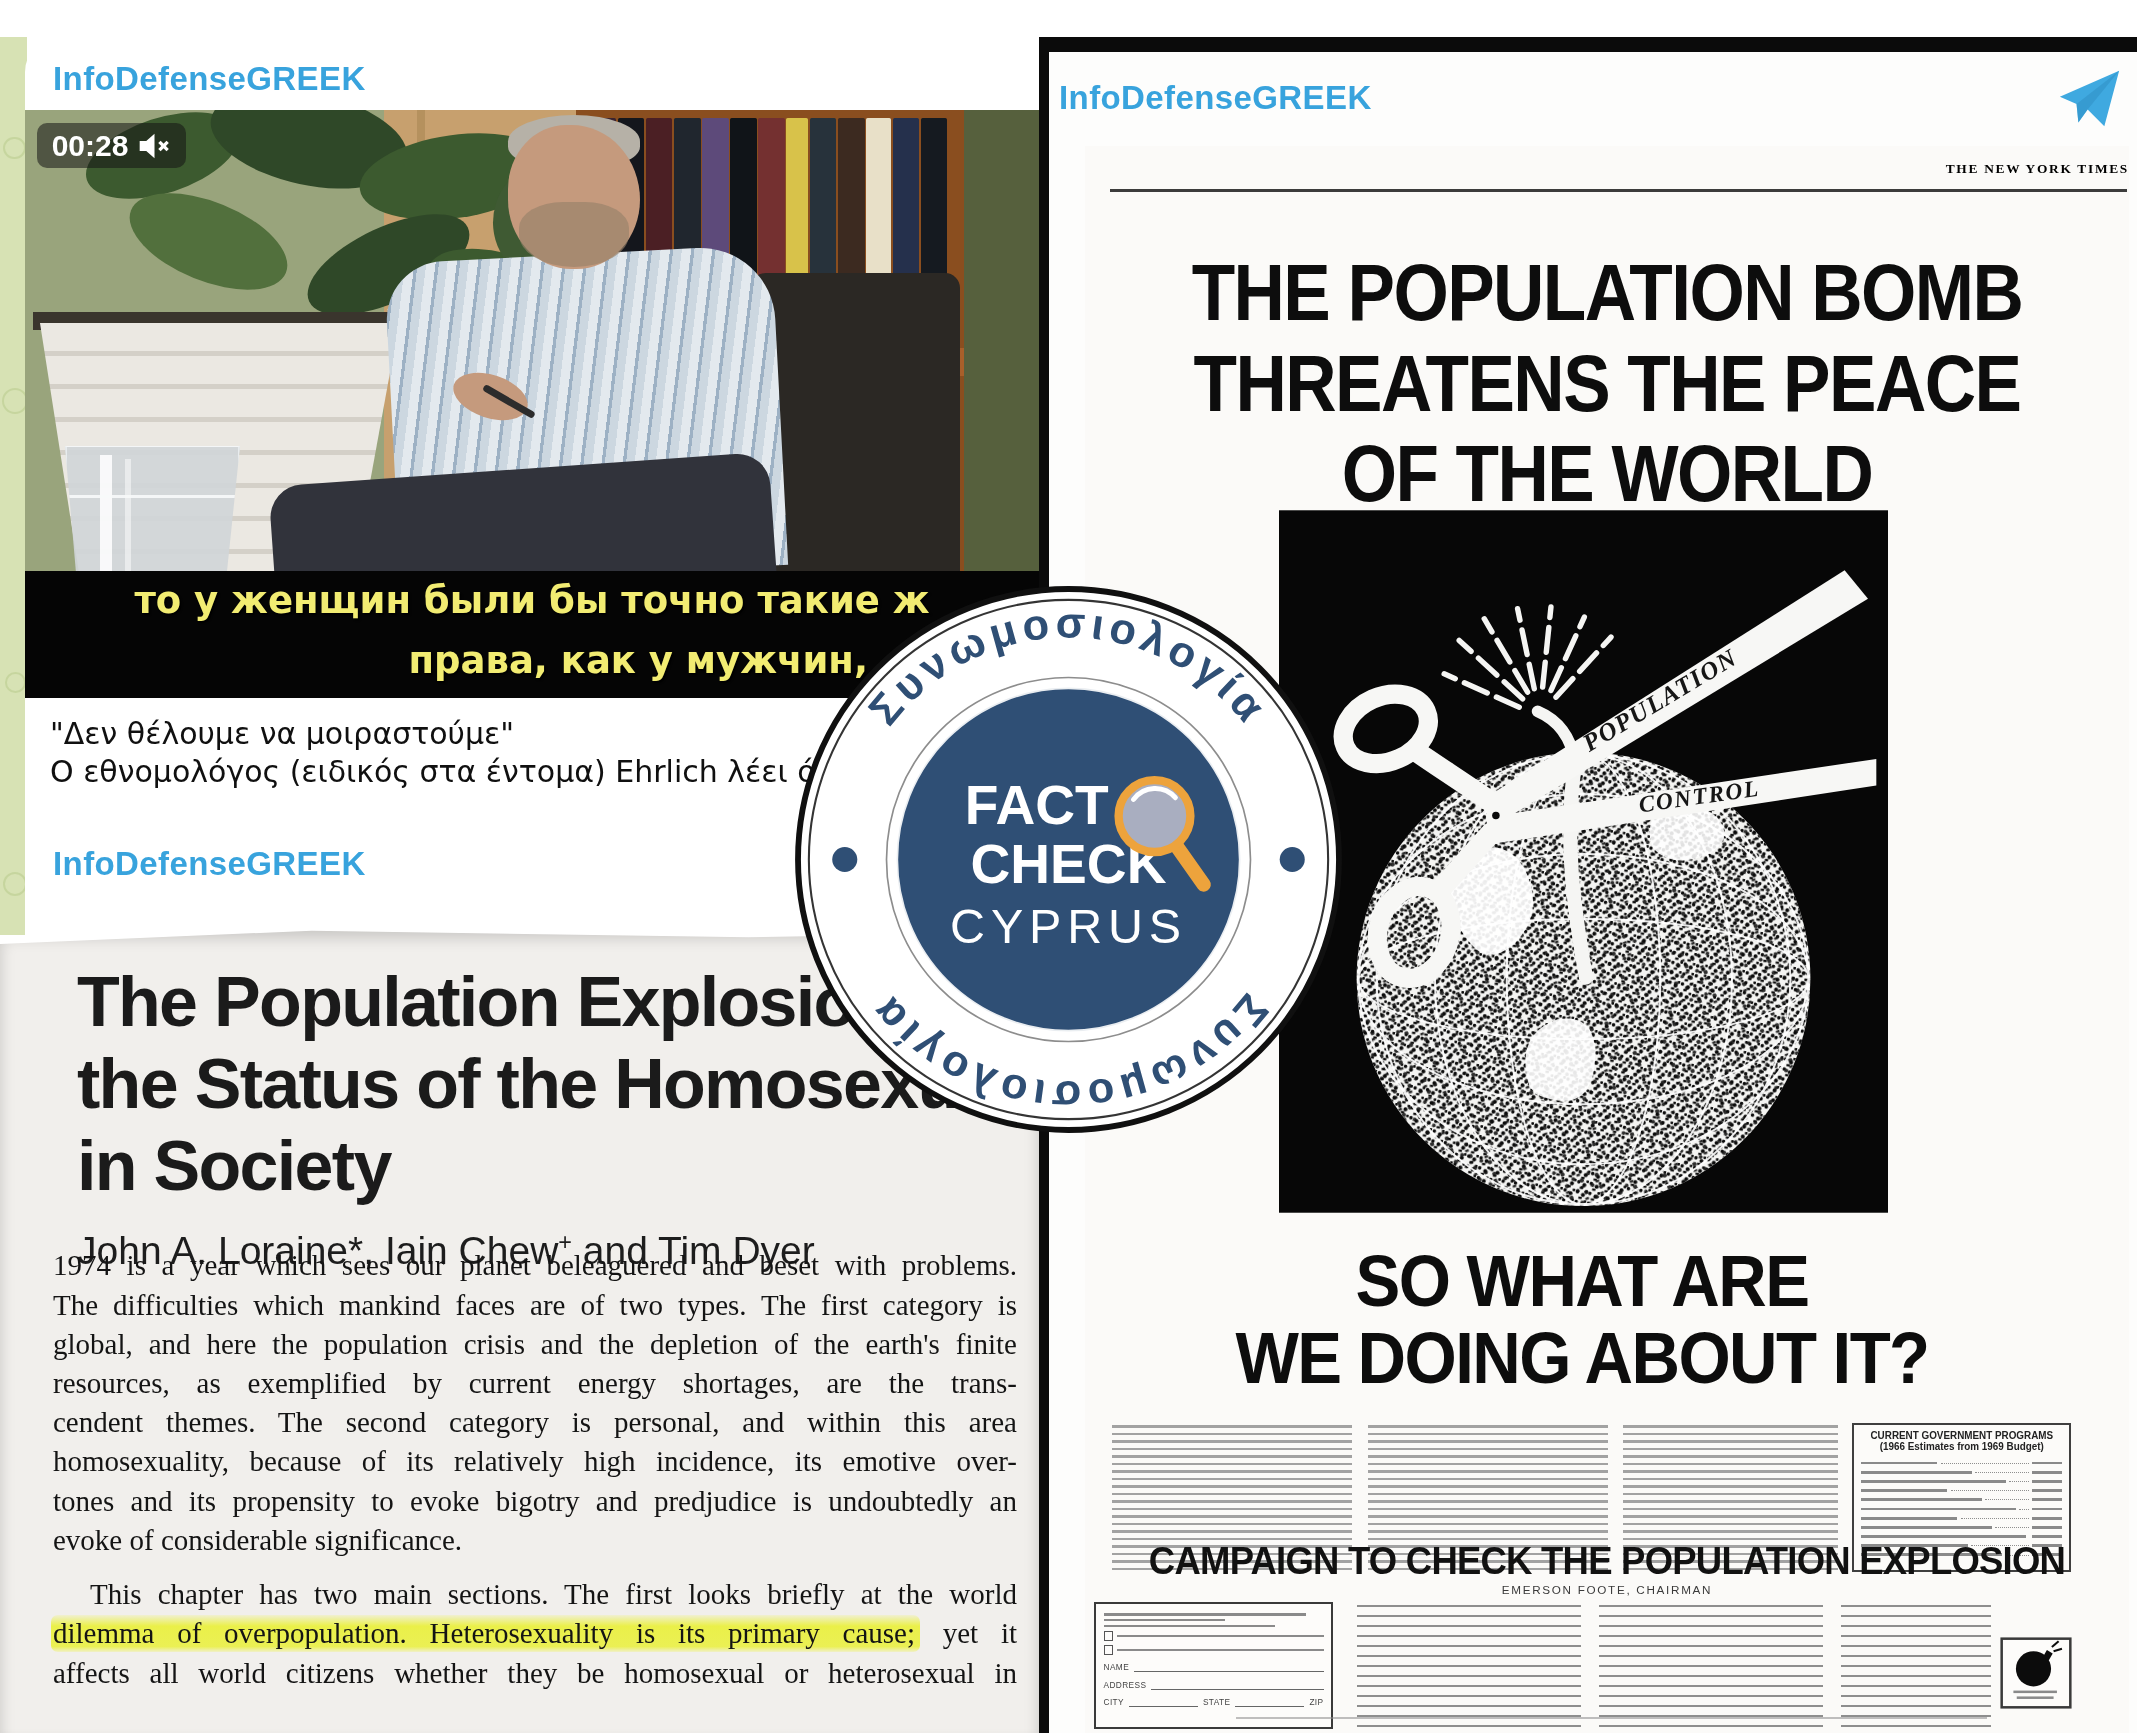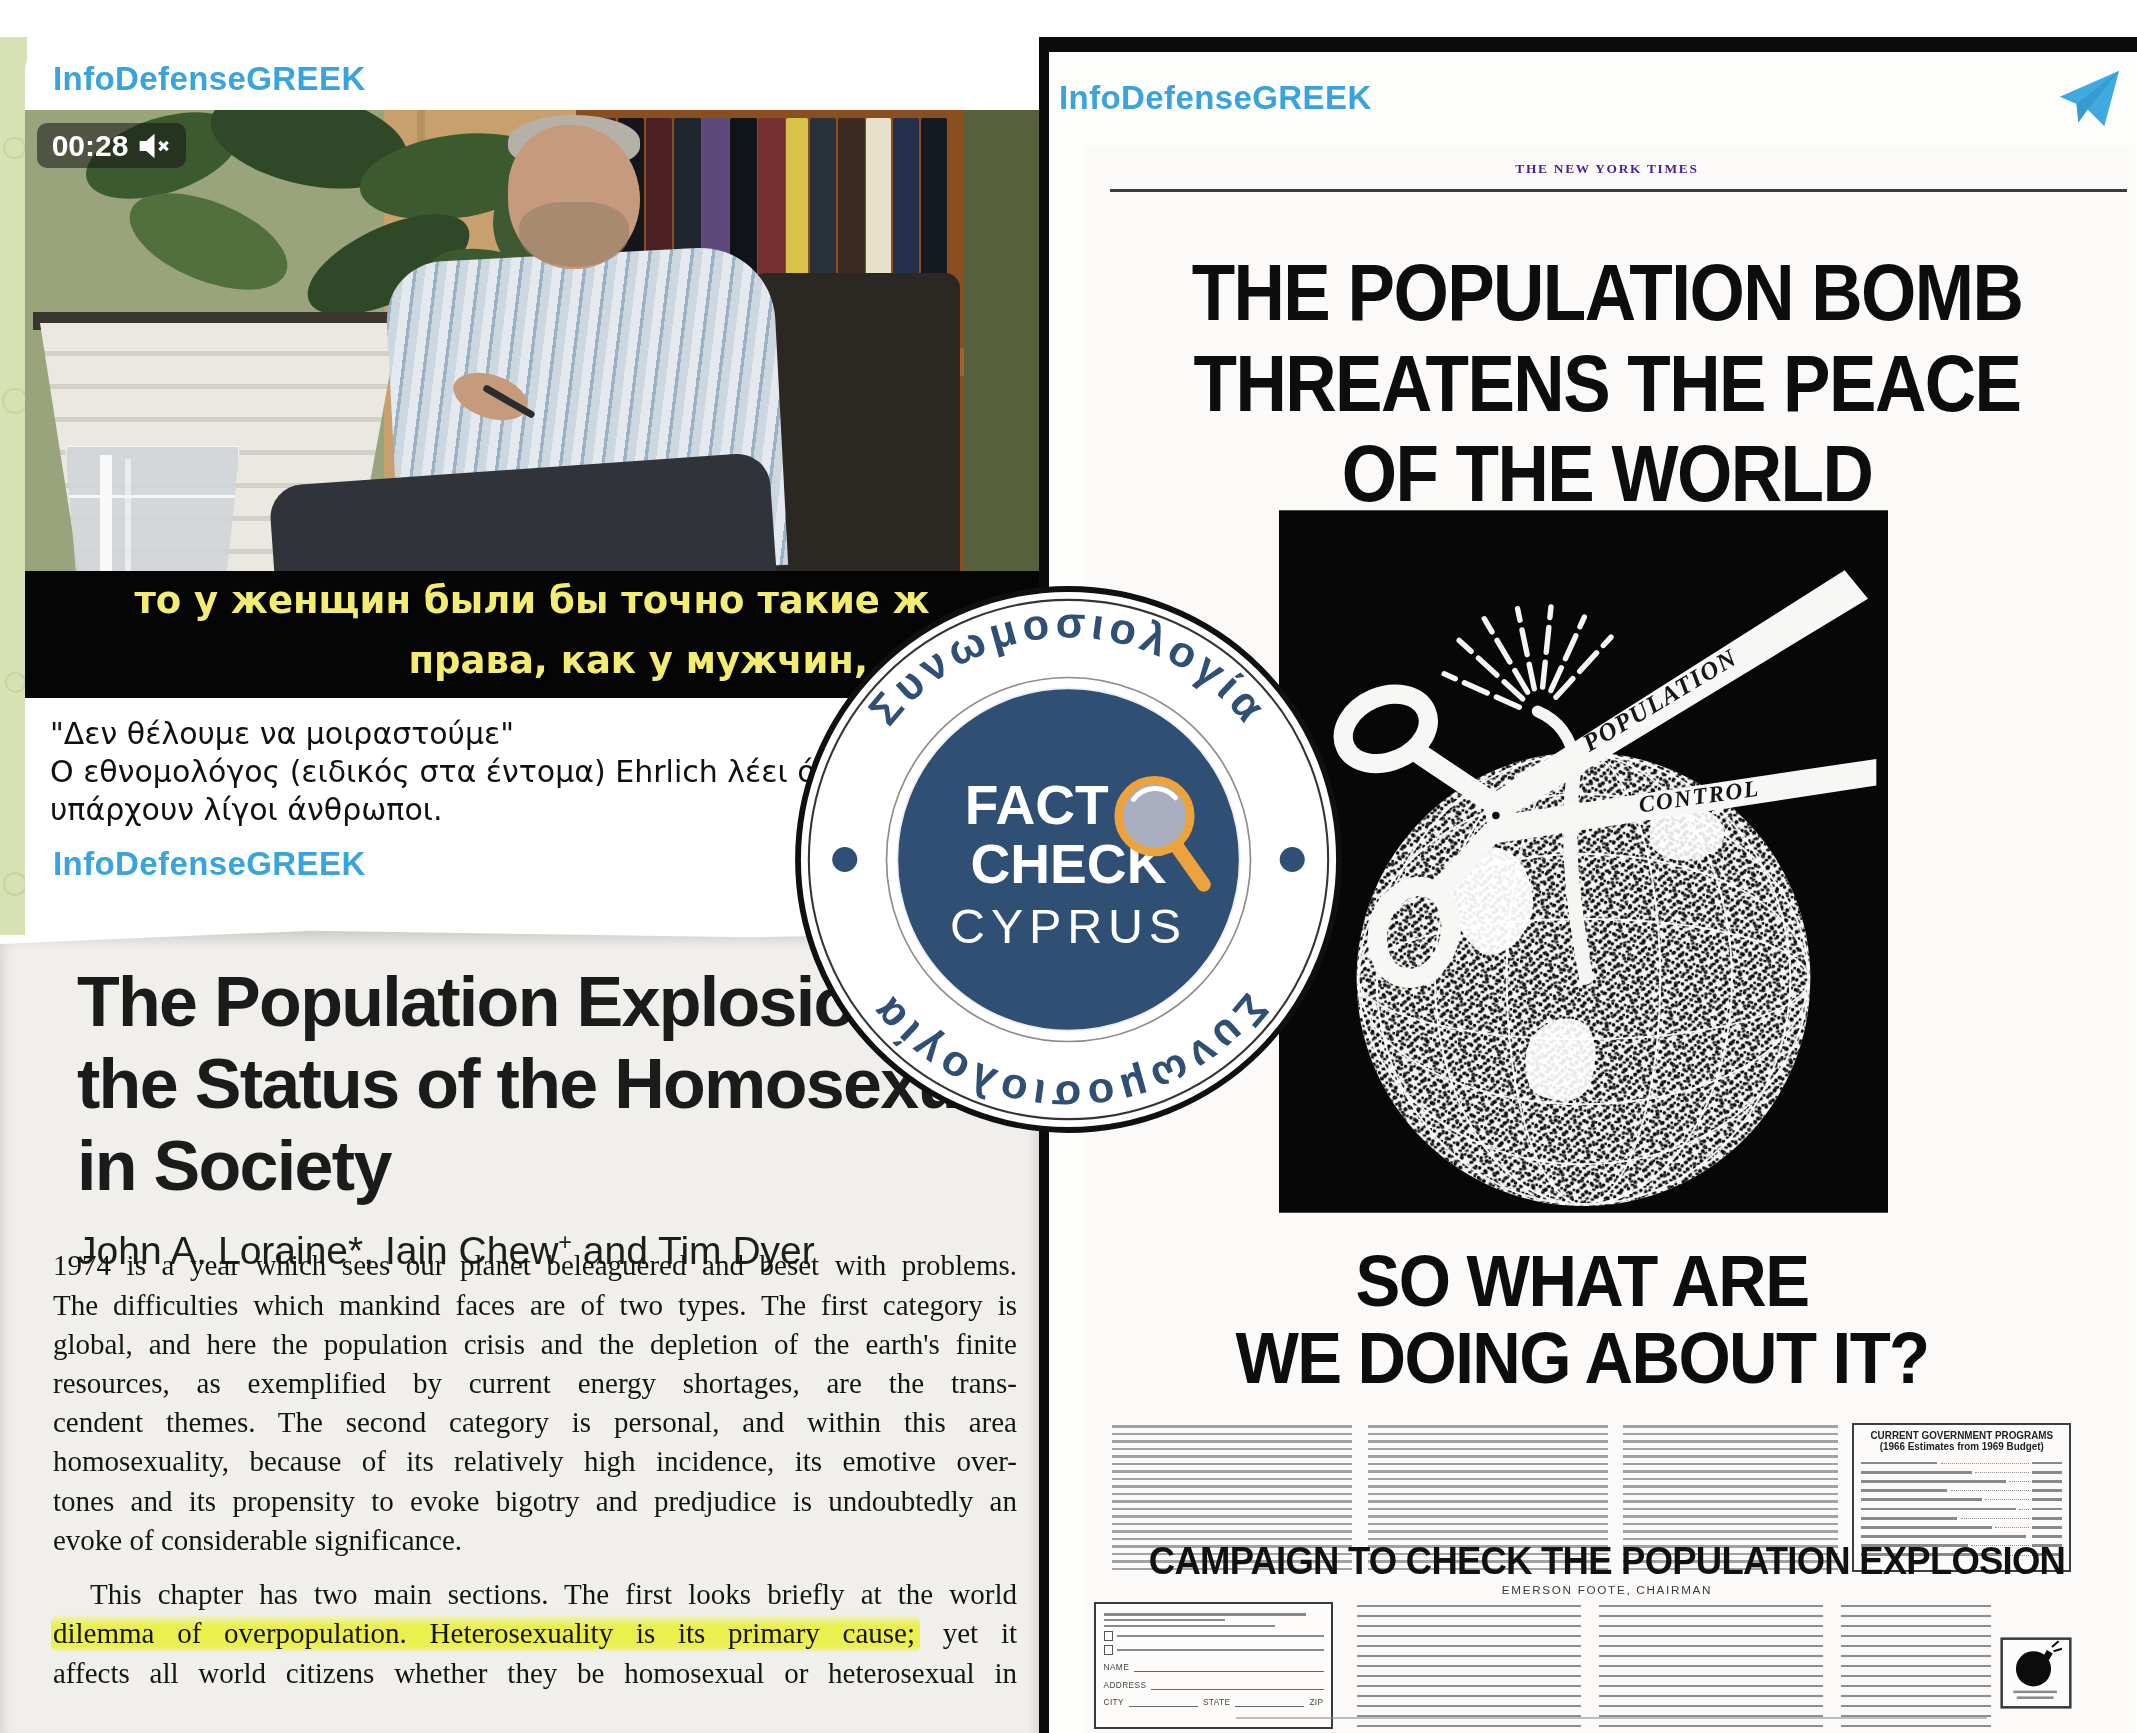--- a/index.html
+++ b/index.html
@@ -64,22 +64,22 @@
   .bodyline.last{text-align-last:left;}
   .hl{background:linear-gradient(180deg,rgba(240,245,60,.15),rgba(233,240,45,.85) 30%,rgba(233,240,45,.8) 85%,rgba(240,245,60,.2));
       border-radius:6.7px;padding:1.7px 5px 3.3px 1.7px;margin-left:-1.7px;}
 
   
   #right-panel{left:1039px;top:0;width:1098px;height:1733px;background:#fdfdfc;border-left:10px solid #0b0b0b;}
   #right-topbar{left:1039px;top:0;width:1098px;height:15px;background:#0b0b0b;}
   #right-header{left:1059px;top:42px;}
   #plane{left:2056px;top:30px;}
   #ad{left:1085px;top:109px;width:1044px;height:1607px;background:#fbfaf8;}
-  #masthead{left:1085px;top:124px;width:1044px;text-align:center;font-family:"Liberation Serif",serif;
-            font-size:13.4px;font-weight:bold;letter-spacing:1.7px;color:#4c1d95;}
+  #masthead{left:1085px;top:124px;width:1044px;text-align:right;font-family:"Liberation Serif",serif;
+            font-size:13.4px;font-weight:bold;letter-spacing:1.7px;color:#000000;}
   #mast-rule{left:1110px;top:152px;width:1017px;height:2.5px;background:#3c3c3c;}
   .head-line{left:1085px;width:1044px;text-align:center;font-weight:800;color:#0d0d0d;
              font-size:79px;letter-spacing:-1.7px;transform:scaleX(.9);white-space:nowrap;}
   #illu{left:1279px;top:473px;}
   .sub-line{left:1085px;width:994px;text-align:center;font-weight:800;color:#0d0d0d;
             font-size:73px;letter-spacing:-1.7px;transform:scaleX(.92);white-space:nowrap;}
   .tlines{background:repeating-linear-gradient(180deg,#8d8d8d 0 2.5px,rgba(0,0,0,0) 2.5px 7.5px);
           filter:blur(0.5px);opacity:.8;}
   .namecol{background:repeating-linear-gradient(180deg,#7c7c7c 0 2.5px,rgba(0,0,0,0) 2.5px 10px);
           filter:blur(0.4px);opacity:.85;}
@@ -191,21 +191,20 @@
 
     <div id="subtitle-band" class="abs">
       <div id="sub1" class="abs sub">то у женщин были бы точно такие ж</div>
       <div id="sub2" class="abs sub">права, как у мужчин,</div>
     </div>
   </div>
 
   <div id="caption" class="abs">
     <div>"Δεν θέλουμε να μοιραστούμε"</div>
     <div>Ο εθνομολόγος (ειδικός στα έντομα) Ehrlich λέει ότι</div>
-    <div>υπάρχουν λίγοι άνθρωποι.</div>
   </div>
 
   <div class="abs tg-header" style="left:53px;top:808px;">InfoDefenseGREEK</div>
 
   <div id="document" class="abs"></div>
   <div class="abs doc-title" style="top:925px;">The Population Explosion</div>
   <div class="abs doc-title" style="top:1007px;">the Status of the Homosexual</div>
   <div class="abs doc-title" style="top:1089px;">in Society</div>
   <div id="authors" class="abs">
     <span>John A. Loraine*, Iain Chew</span><sup style="font-size:23.4px;">+</sup><span> and Tim Dyer</span>

